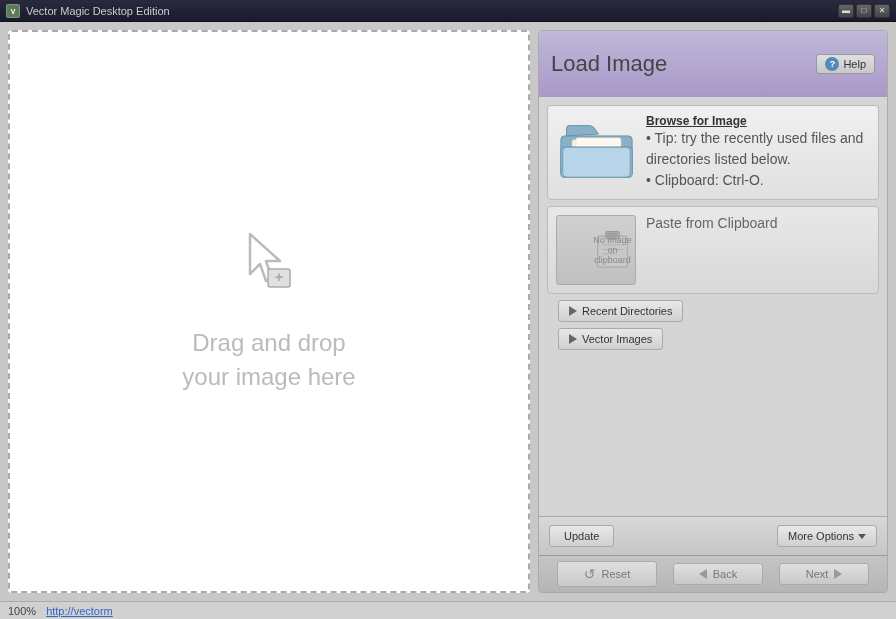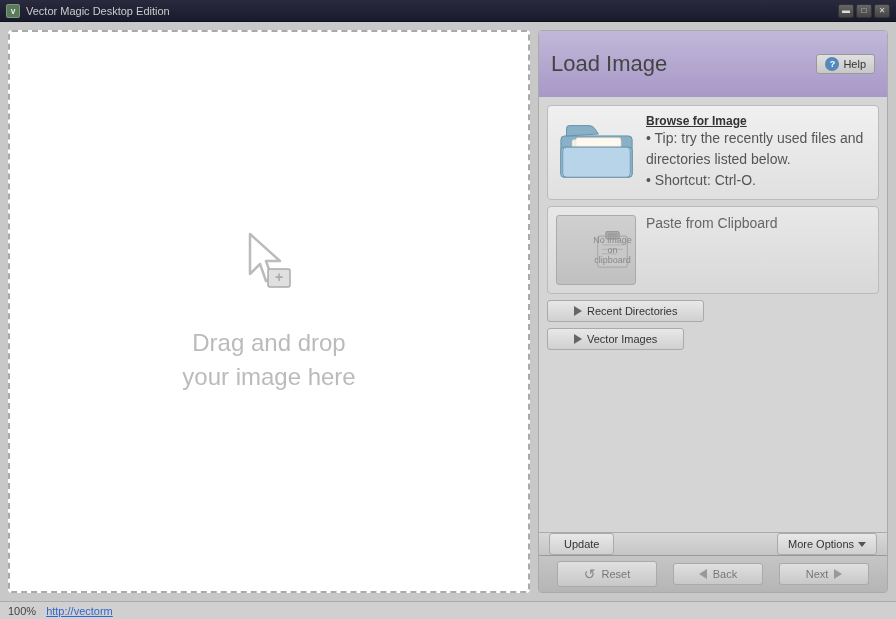--- a/index.html
+++ b/index.html
@@ -218,42 +218,43 @@
       font-size: 11px;
       color: #777;
       line-height: 1.5;
     }
 
     
     .expand-btn {
       background: linear-gradient(to bottom, #e8e8e8, #d0d0d0);
       border: 1px solid #aaa;
       border-radius: 3px;
-      padding: 4px 26px;
+      padding: 4px 10px;
       font-size: 11px;
       cursor: pointer;
       color: #333;
       display: flex;
       align-items: center;
       gap: 5px;
       width: fit-content;
+      margin-left: 11px;
     }
     .triangle-right {
       width: 0;
       height: 0;
       border-top: 5px solid transparent;
       border-bottom: 5px solid transparent;
       border-left: 8px solid #666;
     }
 
     
     .bottom-bar {
       background: linear-gradient(to bottom, #d8d8d8, #c5c5c5);
       border-top: 1px solid #aaa;
-      padding: 0 10px;
+      padding: 8px 10px;
       display: flex;
       justify-content: space-between;
       align-items: center;
     }
     .action-btn {
       background: linear-gradient(to bottom, #e8e8e8, #d0d0d0);
       border: 1px solid #aaa;
       border-radius: 3px;
       padding: 4px 14px;
       font-size: 11px;
@@ -411,21 +412,21 @@
               <rect x="18" y="20" width="48" height="34" rx="2" fill="#fff8ee" stroke="#e8d8b8" stroke-width="0.5"></rect>
 
               <rect x="2" y="30" width="76" height="32" rx="3" fill="#a0c0d8" stroke="#6090a8" stroke-width="1"></rect>
 
               <path d="M8,30 Q4,30 4,34 L4,58 Q4,62 8,62 L72,62 Q76,62 76,58 L76,34 Q76,30 72,30Z" fill="#b8d4e8" stroke="#7099b0" stroke-width="1"></path>
             </svg>
           </div>
           <div class="browse-text">
             <h3>Browse for Image</h3>
             <p>• Tip: try the recently used files and directories listed below.</p>
-            <p>• Shortcut: Ctrl-O.</p>
+            <p>• Clipboard: Ctrl-O.</p>
           </div>
         </div>
 
         <div class="paste-card">
           <div class="clipboard-preview" style="position: relative; padding-left: 37px;">
             <svg width="50" height="55" viewBox="0 0 50 55">
 
               <rect x="5" y="8" width="40" height="42" rx="3" fill="#c8c8c8" stroke="#aaa" stroke-width="1.5"></rect>
 
               <rect x="16" y="2" width="18" height="10" rx="2" fill="#b0b0b0" stroke="#999" stroke-width="1.5"></rect>

